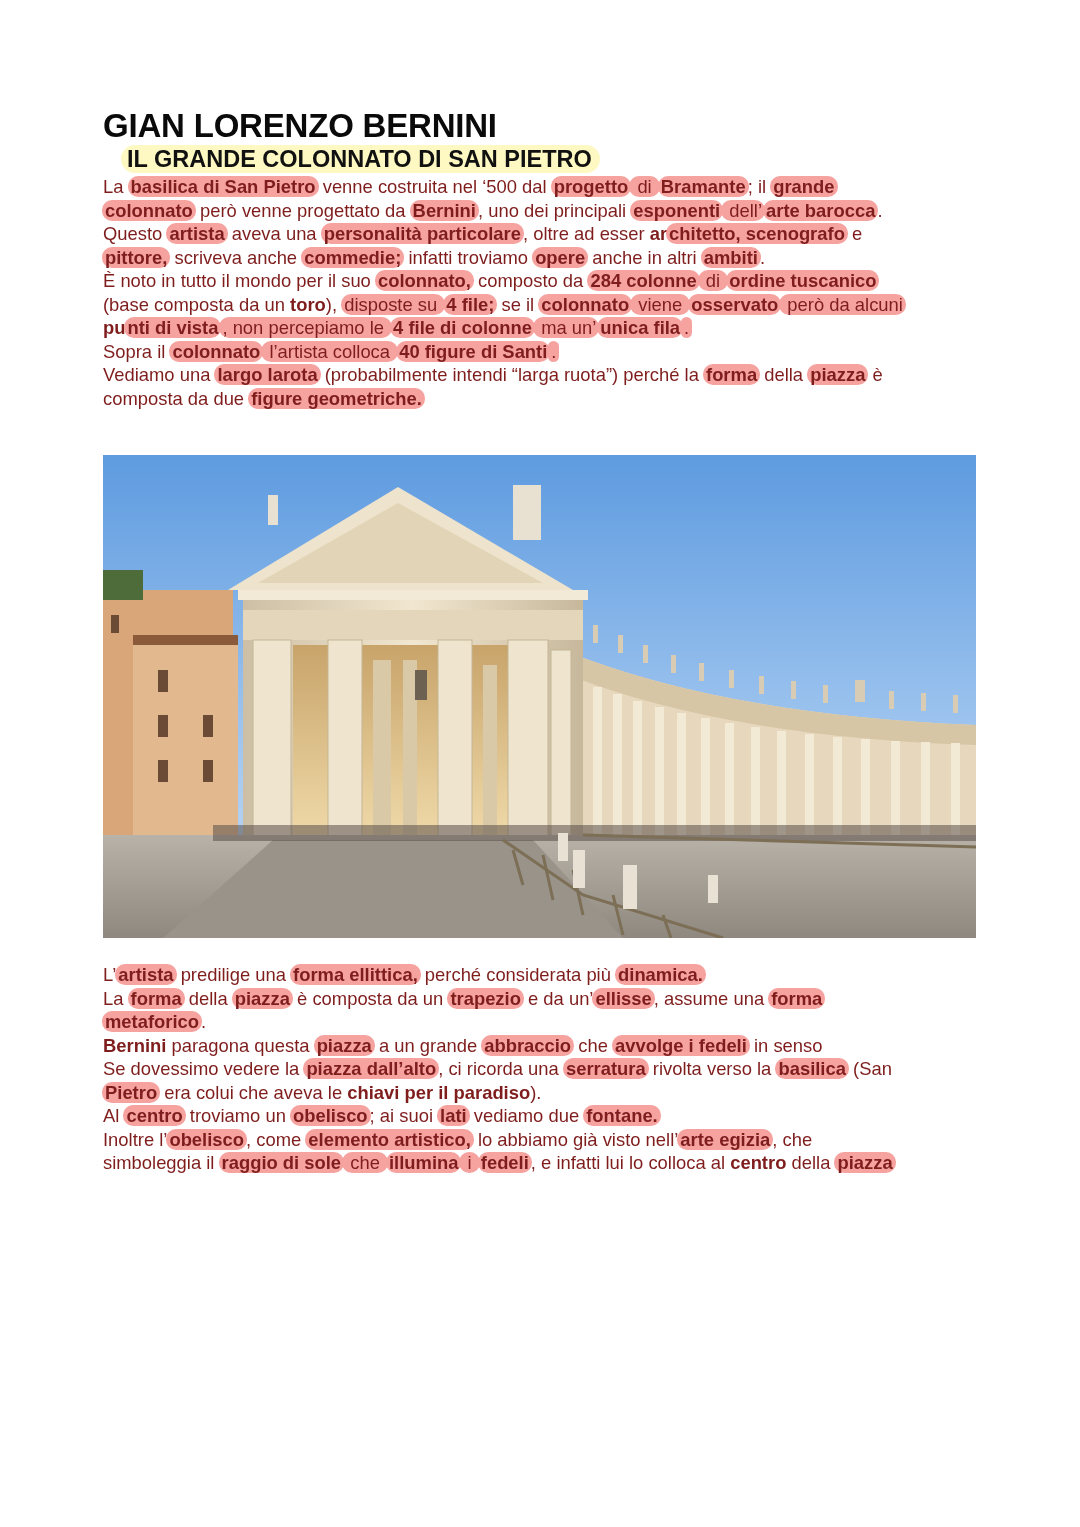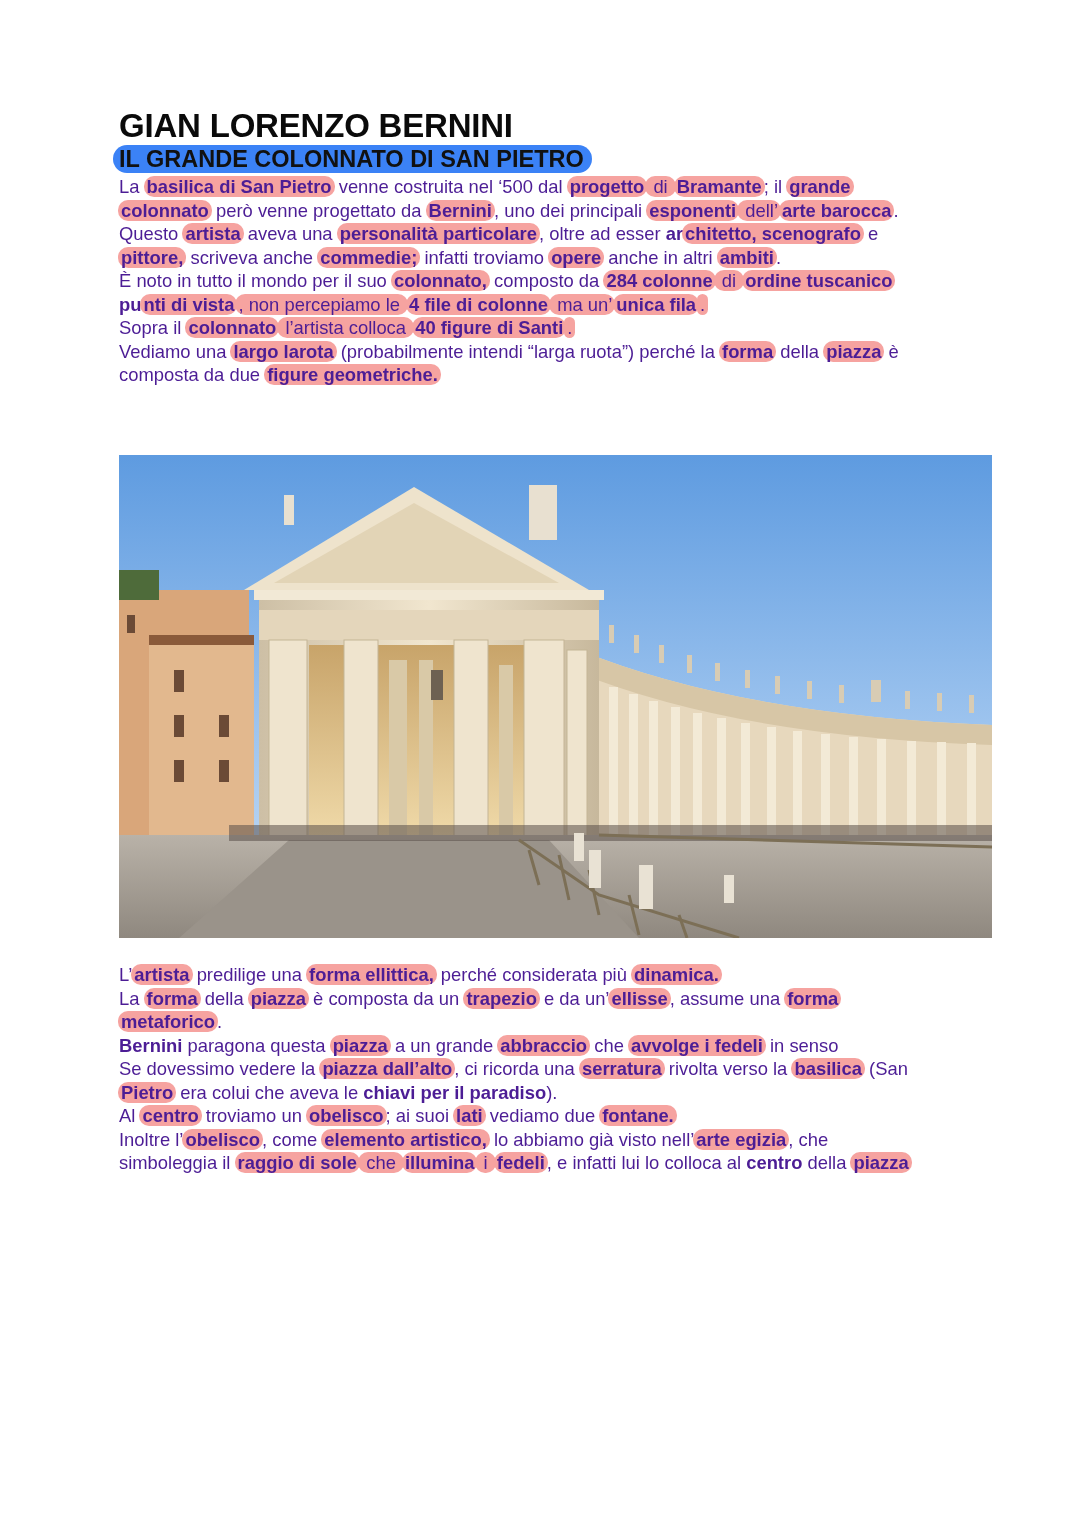--- a/index.html
+++ b/index.html
@@ -3,42 +3,43 @@
 <meta charset="utf-8">
 <style>
   * { box-sizing: border-box; margin: 0; padding: 0; }
   html, body { width: 1080px; height: 1527px; background: #ffffff; }
   body {
     font-family: "Liberation Sans", "DejaVu Sans", sans-serif;
     color: #111;
     position: relative;
     overflow: hidden;
   }
-  .page { position: absolute; left: 16px; top: 0; width: 1002px; height: 1527px; }
+  .page { position: absolute; left: 0; top: 0; width: 1002px; height: 1527px; }
 
   .title {
     position: absolute; left: 103px; top: 106px;
     font-size: 33px; font-weight: bold; letter-spacing: -0.2px;
     color: #0a0a0a; line-height: 40px;
   }
   .subtitle-wrap {
     position: absolute; left: 97px; top: 145px;
   }
   .subtitle {
     display: inline-block;
     font-size: 23.5px; font-weight: bold; color: #111;
     line-height: 28px;
     padding: 0 8px 0 6px;
-    background: #3b82f6;
+    background: #fef9c3;
     border-radius: 14px;
+    margin-left: 24px;
   }
 
   .para {
     position: absolute; left: 103px; width: 880px;
-    font-size: 18.4px; line-height: 23.5px; color: #4c1d95;
+    font-size: 18.4px; line-height: 23.5px; color: #7f1d1d;
     white-space: nowrap;
   }
   .para .line { display: block; height: 23.5px; }
   .seg { }
   .seg.b { font-weight: bold; }
   .seg.h {
     background: #f6a3a0;
     border-radius: 10px;
     padding: 0 3px;
     margin: 0 -1px;
@@ -67,20 +68,21 @@
   <div class="subtitle-wrap">
     <h2 class="subtitle">IL GRANDE COLONNATO DI SAN PIETRO</h2>
   </div>
 
   <div class="para para1" id="para1">
       <span class="line"><span class="seg">La </span><span class="seg b h">basilica di San Pietro</span><span class="seg"> venne costruita nel ‘500 dal </span><span class="seg b h">progetto</span><span class="seg h"> di </span><span class="seg b h">Bramante</span><span class="seg">; il </span><span class="seg b h">grande</span></span>
       <span class="line"><span class="seg b h">colonnato</span><span class="seg"> però venne progettato da </span><span class="seg b h">Bernini</span><span class="seg">, uno dei principali </span><span class="seg b h">esponenti</span><span class="seg h"> dell’</span><span class="seg b h">arte barocca</span><span class="seg">.</span></span>
       <span class="line"><span class="seg">Questo </span><span class="seg b h">artista</span><span class="seg"> aveva una </span><span class="seg b h">personalità particolare</span><span class="seg">, oltre ad esser </span><span class="seg b">ar</span><span class="seg b h">chitetto, scenografo</span><span class="seg"> e</span></span>
       <span class="line"><span class="seg b h">pittore,</span><span class="seg"> scriveva anche </span><span class="seg b h">commedie;</span><span class="seg"> infatti troviamo </span><span class="seg b h">opere</span><span class="seg"> anche in altri </span><span class="seg b h">ambiti</span><span class="seg">.</span></span>
       <span class="line"><span class="seg">È noto in tutto il mondo per il suo </span><span class="seg b h">colonnato,</span><span class="seg"> composto da </span><span class="seg b h">284 colonne</span><span class="seg h"> di </span><span class="seg b h">ordine tuscanico</span></span>
+      <span class="line"><span class="seg">(base composta da un </span><span class="seg b">toro</span><span class="seg">), </span><span class="seg h">disposte su </span><span class="seg b h">4 file;</span><span class="seg"> se il </span><span class="seg b h">colonnato</span><span class="seg h"> viene </span><span class="seg b h">osservato</span><span class="seg h"> però da alcuni</span></span>
       <span class="line"><span class="seg b">pu</span><span class="seg b h">nti di vista</span><span class="seg h">, non percepiamo le </span><span class="seg b h">4 file di colonne</span><span class="seg h"> ma un’</span><span class="seg b h">unica fila</span><span class="seg h">.</span></span>
       <span class="line"><span class="seg">Sopra il </span><span class="seg b h">colonnato</span><span class="seg h"> l’artista colloca </span><span class="seg b h">40 figure di Santi</span><span class="seg h">.</span></span>
       <span class="line"><span class="seg">Vediamo una </span><span class="seg b h">largo larota</span><span class="seg"> (probabilmente intendi “larga ruota”) perché la </span><span class="seg b h">forma</span><span class="seg"> della </span><span class="seg b h">piazza</span><span class="seg"> è</span></span>
       <span class="line"><span class="seg">composta da due </span><span class="seg b h">figure geometriche.</span></span>
     </div>
 
   <div class="photo">
     <svg viewBox="0 0 873 483" preserveAspectRatio="none">
       <defs>
         <linearGradient id="sky" x1="0" y1="0" x2="0" y2="1">

